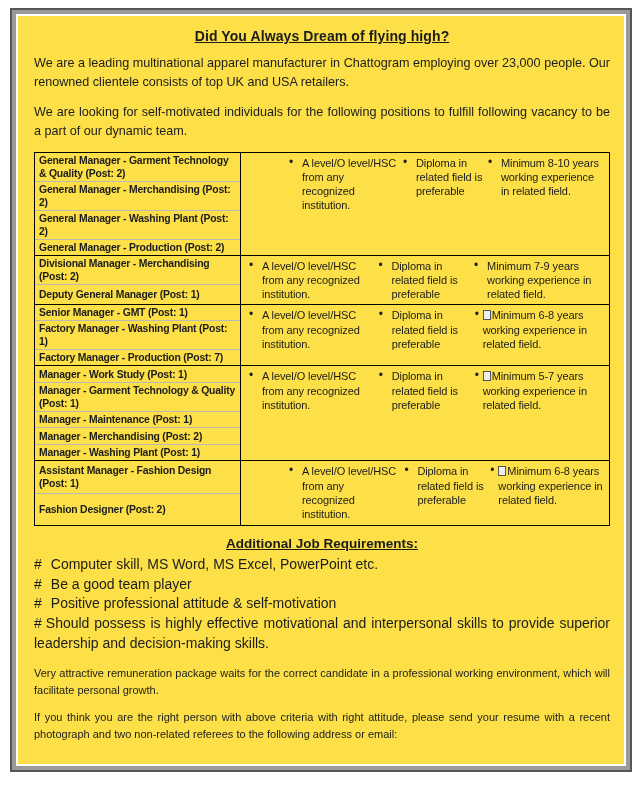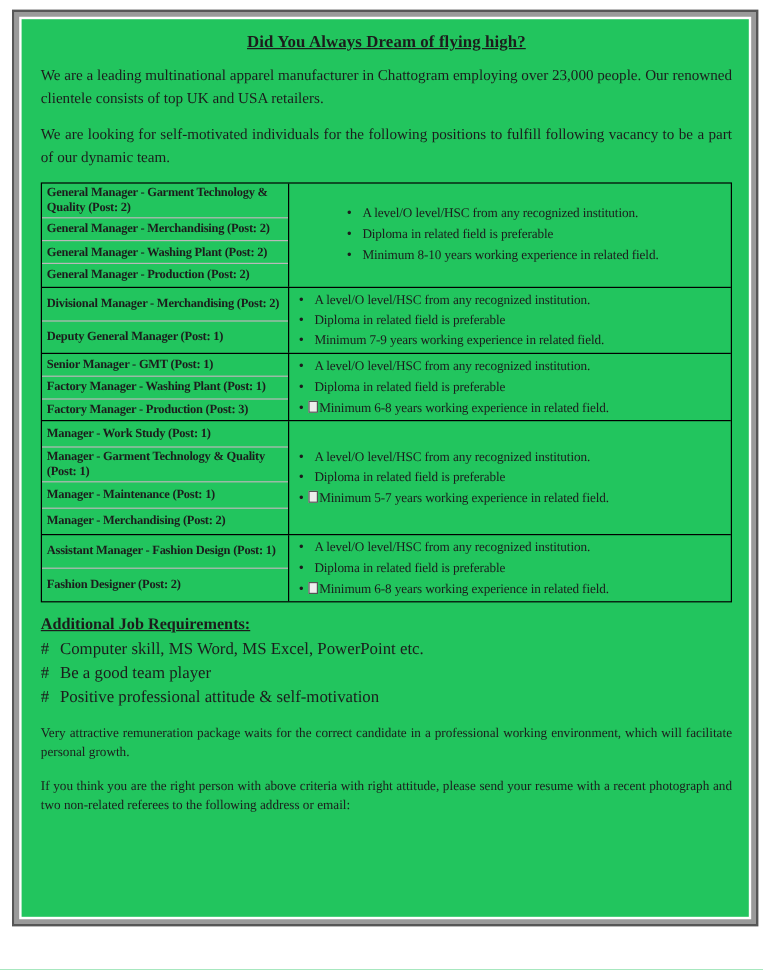--- a/index.html
+++ b/index.html
@@ -10,70 +10,70 @@
   }
   .doc{
     position:absolute;left:10px;top:8px;width:622px;height:764px;
     box-sizing:border-box;
     border:2px solid #565656;
     box-shadow:inset 0 0 0 4px #9a9a9a;
     background:#ffffff;
   }
   .doc-inner{
     position:absolute;left:6px;top:6px;right:6px;bottom:6px;
-    background:#22c55e;padding:8px 14px 0 16px;box-sizing:border-box;
+    background:#fde047;padding:8px 14px 0 16px;box-sizing:border-box;
     overflow:hidden;
-    font-family:Liberation Serif, serif;
   }
   .title{
     text-align:center;font-weight:bold;font-size:14px;margin:4px 0 10px 0;
     text-decoration:underline;letter-spacing:.1px;
   }
   .para{
     font-size:12.6px;line-height:1.5;text-align:justify;margin:0 0 11px 0;
   }
   
   .postable{
     border:1px solid #000;margin:2px 0 10px 0;
   }
   .group{display:flex;box-sizing:border-box;border-bottom:1px solid #000;}
   .group:last-child{border-bottom:none;}
   .g1{min-height:87px;gap:40px;} .g2{min-height:45px;} .g3{min-height:44px;}
-  .g4{min-height:95px;} .g5{min-height:54px;}
+  .g4{min-height:95px;} .g5{min-height:54px;gap:40px;}
   .pos-col{
     width:206px;flex:0 0 206px;border-right:1px solid #000;
     display:flex;flex-direction:column;box-sizing:border-box;
   }
   .pos-item{
     flex:1;display:flex;align-items:center;
     border-bottom:1px solid #b9b9b9;
     font-weight:bold;font-size:10.4px;line-height:1.25;
     padding:1px 3px 1px 4px;letter-spacing:-0.2px;
   }
   .pos-item:last-child{border-bottom:none;}
   .req-col{
-    flex:1;display:flex;flex-direction:column;justify-content:center;
+    flex:1;display:flex;flex-direction:row;justify-content:flex-end;
     padding:3px 4px 3px 6px;box-sizing:border-box;gap:3px;
   }
   .req-item{
     position:relative;font-size:11px;line-height:1.3;
     padding-left:15px;letter-spacing:-0.1px;
   }
   .req-item::before{
     content:"\2022";position:absolute;left:2px;top:-1px;font-size:12px;
   }
   .req-item.tight{padding-left:10px;}
   .boxglyph{
     display:inline-block;width:6px;height:8px;border:1px solid #555;
     margin-right:1px;vertical-align:-1px;background:#eee;
   }
   
   .addl-heading{
     font-weight:bold;font-size:13.5px;text-decoration:underline;
     margin:4px 0 4px 0;
+    text-align:center;
   }
   .hash-item{
     font-size:14px;line-height:1.42;text-align:justify;
   }
   .hash{display:inline-block;margin-right:9px;}
   .hash-item.wraps .hash{margin-right:4px;}
   
   .close-para{font-size:11px;line-height:1.5;text-align:justify;margin:11px 0 0 0;}
 </style>
 </head>
@@ -112,35 +112,36 @@
           <div class="req-item">A level/O level/HSC from any recognized institution.</div>
           <div class="req-item">Diploma in related field is preferable</div>
           <div class="req-item">Minimum 7-9 years working experience in related field.</div>
         </div>
       </div>
 
       <div class="group g3">
         <div class="pos-col">
           <div class="pos-item">Senior Manager - GMT (Post: 1)</div>
           <div class="pos-item">Factory Manager - Washing Plant (Post: 1)</div>
-          <div class="pos-item">Factory Manager - Production (Post: 3)</div>
+          <div class="pos-item">Factory Manager - Production (Post: 7)</div>
         </div>
         <div class="req-col">
           <div class="req-item">A level/O level/HSC from any recognized institution.</div>
           <div class="req-item">Diploma in related field is preferable</div>
           <div class="req-item tight"><span class="boxglyph"></span><span>Minimum 6-8 years working experience in related field.</span></div>
         </div>
       </div>
 
       <div class="group g4">
         <div class="pos-col">
           <div class="pos-item">Manager - Work Study (Post: 1)</div>
           <div class="pos-item">Manager - Garment Technology &amp; Quality (Post: 1)</div>
           <div class="pos-item">Manager - Maintenance (Post: 1)</div>
           <div class="pos-item">Manager - Merchandising (Post: 2)</div>
+          <div class="pos-item">Manager - Washing Plant (Post: 1)</div>
         </div>
         <div class="req-col">
           <div class="req-item">A level/O level/HSC from any recognized institution.</div>
           <div class="req-item">Diploma in related field is preferable</div>
           <div class="req-item tight"><span class="boxglyph"></span><span>Minimum 5-7 years working experience in related field.</span></div>
         </div>
       </div>
 
       <div class="group g5">
         <div class="pos-col">
@@ -154,19 +155,20 @@
         </div>
       </div>
 
     </div>
 
     <div class="addl-heading">Additional Job Requirements:</div>
 
     <div class="hash-item"><span class="hash">#</span><span>Computer skill, MS Word, MS Excel, PowerPoint etc.</span></div>
     <div class="hash-item"><span class="hash">#</span><span>Be a good team player</span></div>
     <div class="hash-item"><span class="hash">#</span><span>Positive professional attitude &amp; self-motivation</span></div>
+    <div class="hash-item wraps"><span class="hash">#</span><span>Should possess is highly effective motivational and interpersonal skills to provide superior leadership and decision-making skills.</span></div>
 
     <p class="close-para">Very attractive remuneration package waits for the correct candidate in a professional working environment, which will facilitate personal growth.</p>
 
     <p class="close-para"><span>If you think you are the right person with above criteria with right attitude, please send your resume with a recent photograph and two non-related referees to the following address or email: </span></p>
 
   </div>
 </div>
 
 </body></html>

